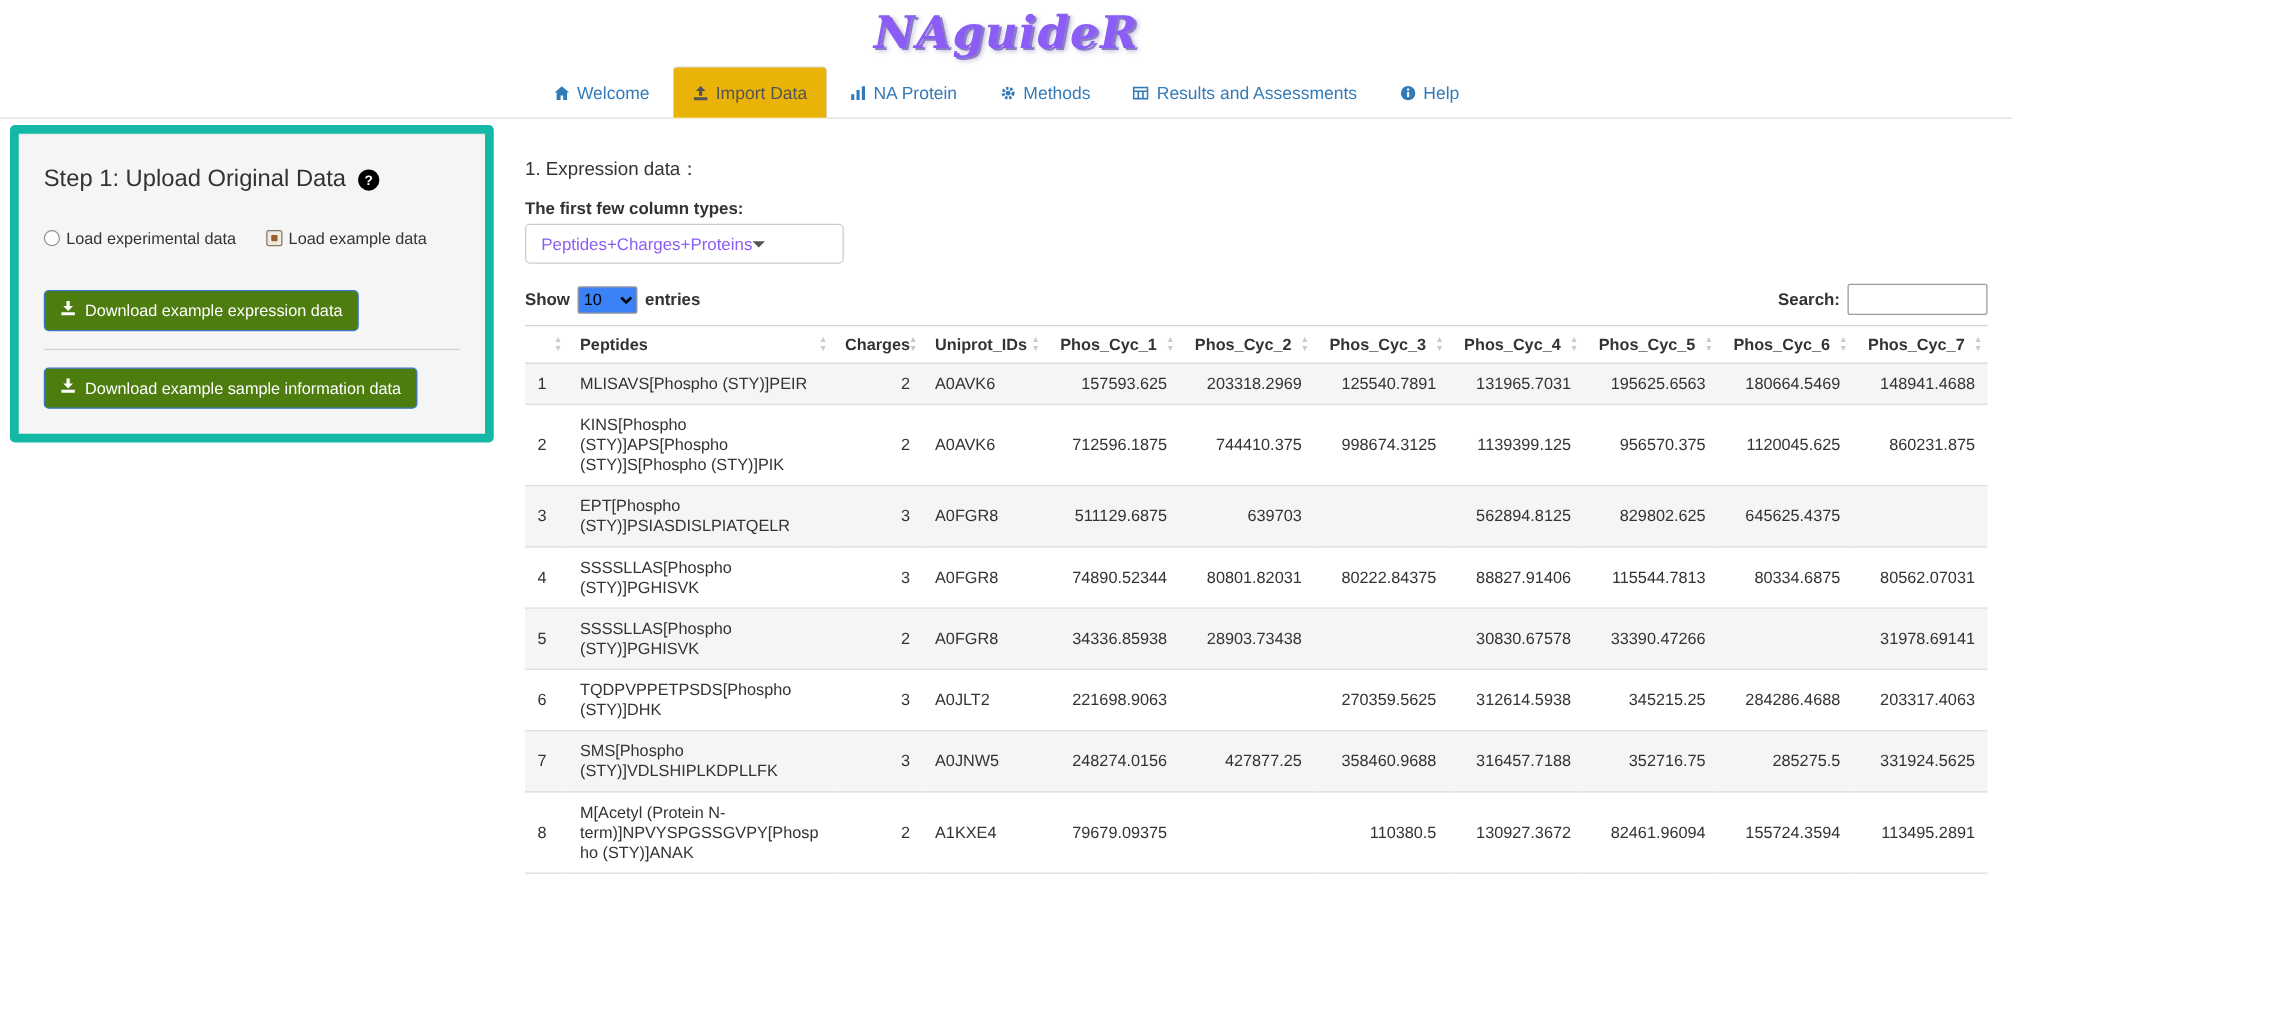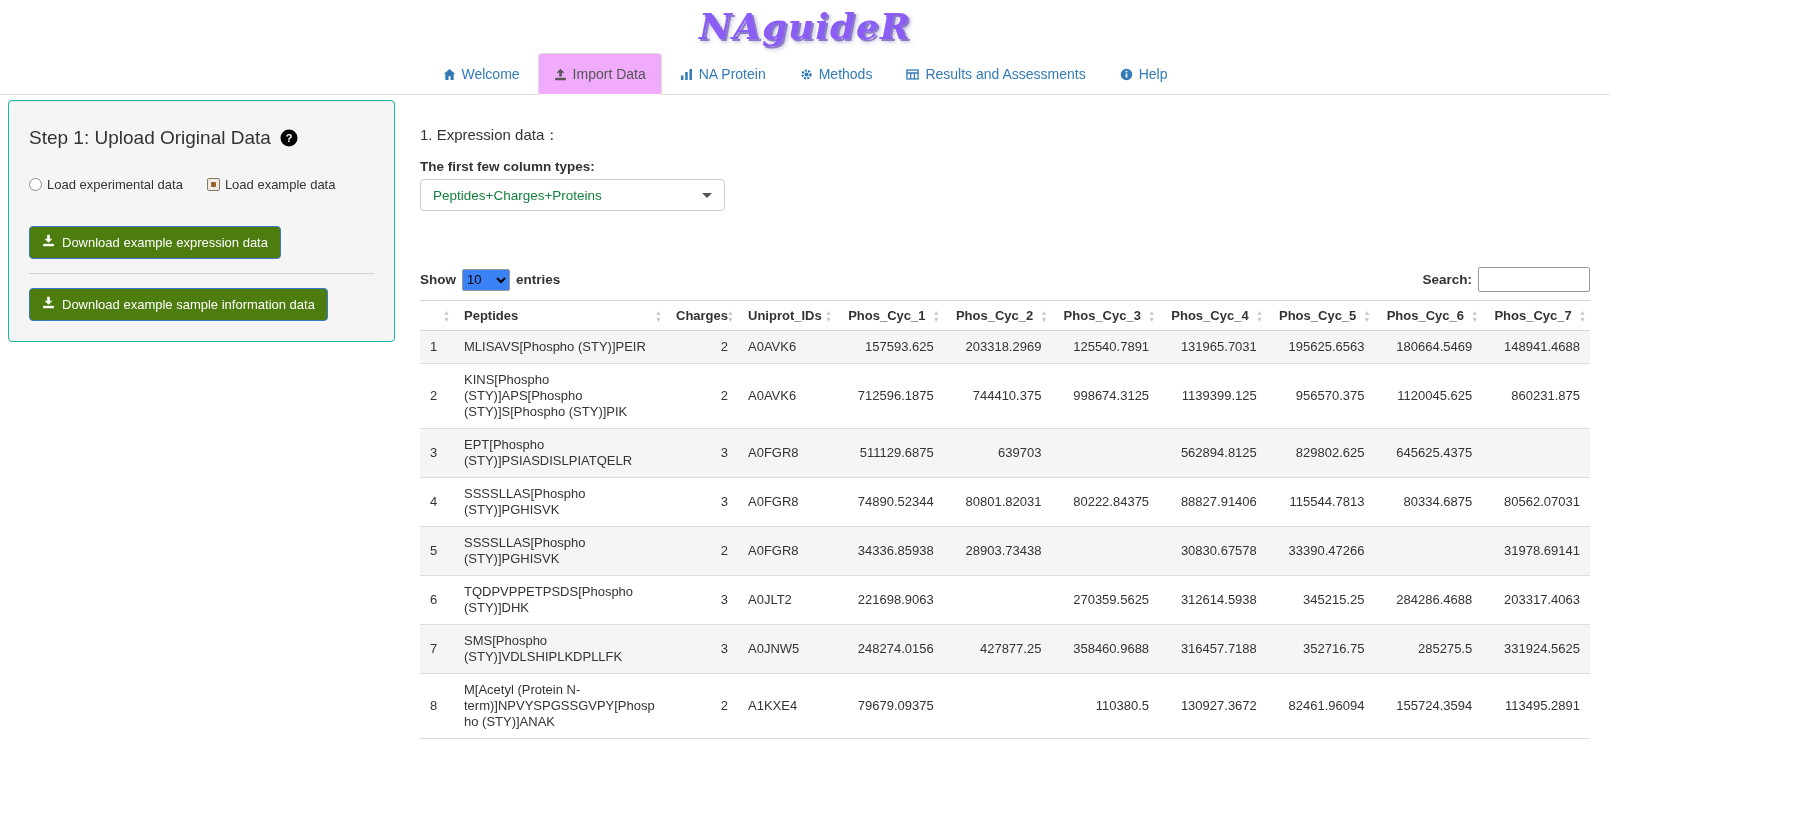--- a/index.html
+++ b/index.html
@@ -19,31 +19,31 @@
   .nav-tabs {
     display: flex; justify-content: center; align-items: flex-end;
     border-bottom: 1px solid #ddd; margin-top: 6px; padding: 0 2px;
   }
   .nav-tab {
     display: inline-flex; align-items: center; gap: 6px;
     padding: 10px 15px; color: #337ab7; cursor: pointer; font-size: 14px;
     border: 1px solid transparent; border-radius: 4px 4px 0 0; margin: 0 1px -1px 1px;
     text-decoration: none; line-height: 20px;
   }
-  .nav-tab.active { color: #555; background: #f0abfc; border-color: #ddd #ddd #fff; }
+  .nav-tab.active { color: #555; background: #eab308; border-color: #ddd #ddd #fff; }
   .nav-ico { display: inline-flex; width: 13px; height: 13px; align-items: center; }
   .nav-ico svg { display: block; }
 
   
   .content-row { display: flex; padding: 5px 20px 0 8px; align-items: flex-start; }
 
   
   .sidebar-panel {
     width: 387px; flex-shrink: 0; background: #f5f5f5;
-    border: 1px solid #14b8a6; border-radius: 4px; padding: 20px;
+    border: 7px solid #14b8a6; border-radius: 4px; padding: 20px;
     box-shadow: inset 0 1px 1px rgba(0,0,0,0.05);
   }
   .sidebar-title {
     font-size: 19px; font-weight: 400; color: #333;
     display: flex; align-items: center; gap: 9px; margin: 6px 0 28px 0;
   }
   .q-icon { display: inline-flex; cursor: pointer; }
   .radio-row { display: flex; gap: 24px; align-items: center; margin-bottom: 34px; }
   .radio-opt { display: inline-flex; align-items: center; gap: 5px; font-size: 13px; color: #333; cursor: pointer; }
   .radio-ctl {
@@ -63,28 +63,28 @@
     font-family: "Liberation Sans", sans-serif; font-size: 13px;
     padding: 7px 12px; border-radius: 4px; cursor: pointer; line-height: 16px;
   }
   .divider { border: none; border-top: 1px solid #cfcfcf; margin: 14px 0; }
 
   
   .main { flex: 1; min-width: 0; padding: 26px 0 0 25px; }
   .section-heading { font-size: 15px; color: #333; margin-bottom: 14px; }
   .col-types-label { font-size: 13.5px; font-weight: bold; margin-bottom: 5px; }
   .select-box {
-    width: 305px; height: 32px; background: #fff; border: 1px solid #ccc; border-radius: 4px;
-    display: flex; align-items: center; justify-content: space-between;
-    padding: 0 12px; font-size: 13.5px; color: #15803d; cursor: pointer;
+    width: 255px; height: 32px; background: #fff; border: 1px solid #ccc; border-radius: 4px;
+    display: flex; align-items: center; 
+    padding: 0 12px; font-size: 13.5px; color: #8b5cf6; cursor: pointer;
   }
   .caret { width: 0; height: 0; border-left: 5px solid transparent; border-right: 5px solid transparent; border-top: 5px solid #555; }
 
   
-  .dt-controls { display: flex; justify-content: space-between; align-items: center; margin-top: 56px; margin-bottom: 8px; }
+  .dt-controls { display: flex; justify-content: space-between; align-items: center; margin-top: 16px; margin-bottom: 8px; }
   .dt-length { display: flex; align-items: center; gap: 6px; font-weight: bold; font-size: 13.5px; color: #333; }
   .dt-length select {
     width: 48px; height: 22px; font-size: 13px; border: 1px solid #999; border-radius: 2px;
     font-family: "Liberation Sans", sans-serif; background: #3b82f6;
   }
   .dt-search { display: flex; align-items: center; gap: 6px; font-weight: bold; font-size: 13.5px; }
   .dt-search input {
     width: 112px; height: 25px; border: 1px solid #999; border-radius: 2px;
     font-family: "Liberation Sans", sans-serif; font-size: 13px; padding: 0 6px;
   }

